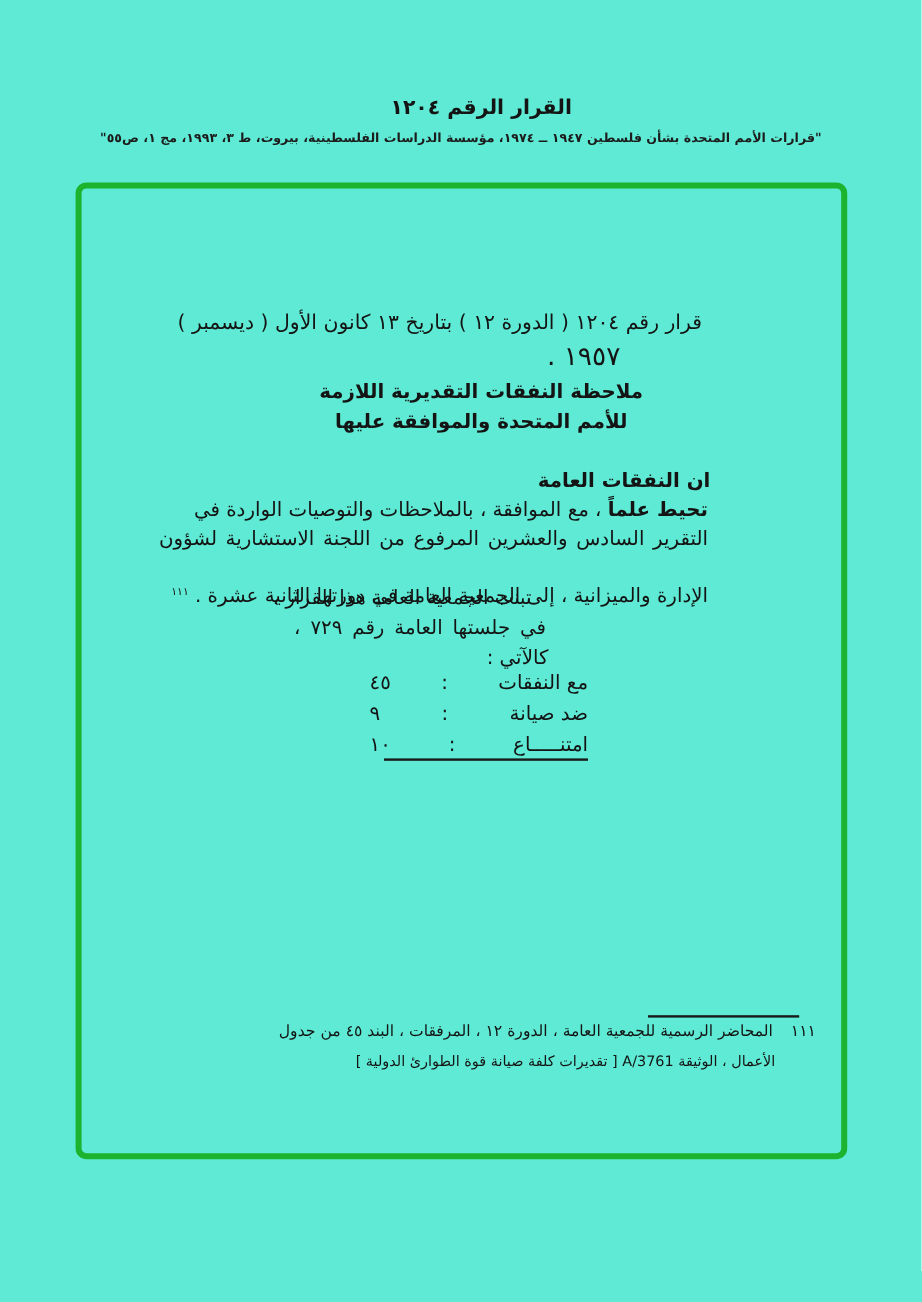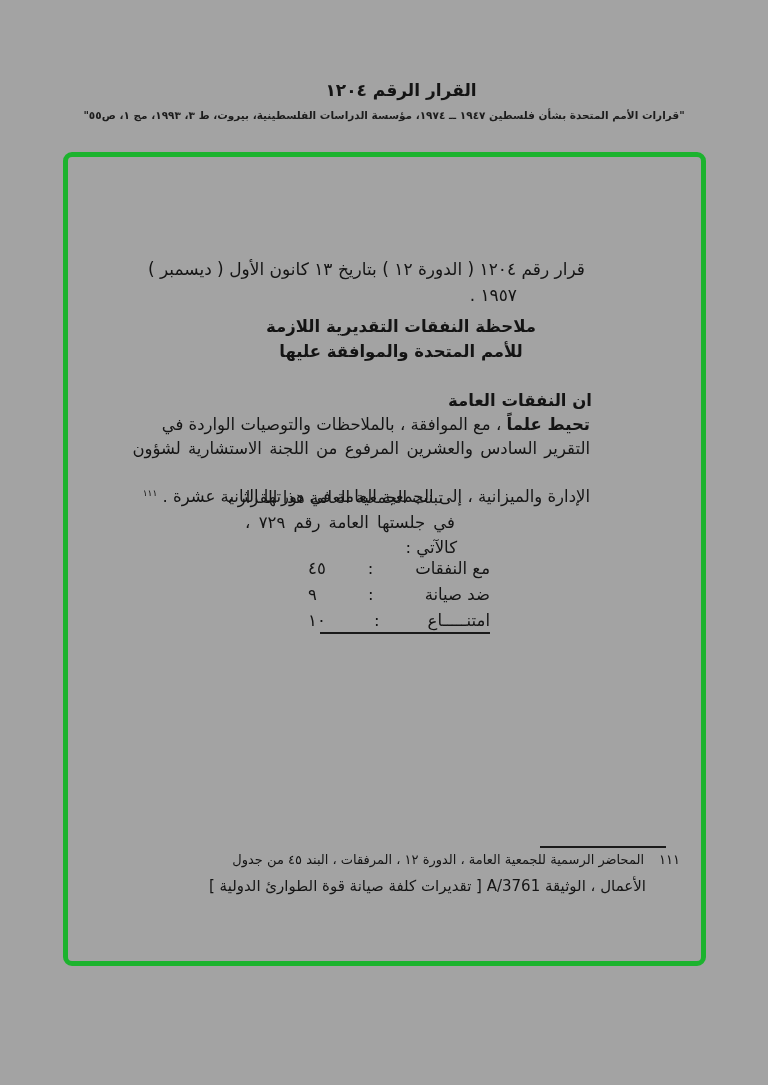--- a/index.html
+++ b/index.html
@@ -1,20 +1,20 @@
 <!DOCTYPE html>
 <html lang="ar"><head>
 <meta charset="utf-8">
 <style>
   * { margin:0; padding:0; box-sizing:border-box; }
   html,body { background:#ffffff; }
   .page {
     position:relative;
     width:768px; height:1085px;
-    background:#a3a3a3;
+    background:#5eead4;
     font-family:"DejaVu Sans", sans-serif;
     color:#141414;
     overflow:hidden;
   }
   .abs { position:absolute; }
   .rtl { direction:rtl; unicode-bidi:embed; }
   .doc-title {
     top:80px; left:34px; width:734px;
     text-align:center;
     font-size:17px; font-weight:bold;
@@ -27,21 +27,21 @@
     color:#1c1c1c;
   }
   .green-box {
     left:63px; top:152px;
     width:643px; height:814px;
     border:5px solid #1cb32e;
     border-radius:9px;
     background:transparent;
   }
   .date-line1 { top:259px; right:183px; font-size:17px; }
-  .date-line2 { top:285px; right:251px; font-size:17px; }
+  .date-line2 { top:285px; right:251px; font-size:22px; }
   .headings {
     top:314px; left:34px; width:734px;
     text-align:center;
     font-weight:bold; font-size:16.5px;
     line-height:25px;
   }
   .assembly-intro { top:391px; right:176px; font-size:16.5px; font-weight:bold; }
   .body-l1 { top:415px; right:178px; font-size:16.5px; }
   .body-l2 { top:439px; right:178px; font-size:16.5px; word-spacing:2px; }
   .body-l3 { top:487px; right:178px; font-size:16.5px; }
@@ -58,21 +58,21 @@
   .vote-row-2 { top:585px; }
   .vote-row-3 { top:611px; }
   .tally-rule { top:632px; left:320px; width:170px; height:2px; background:#1a1a1a; }
   .footnote-rule { top:846px; left:540px; width:126px; height:2px; background:#1a1a1a; }
   .footnote-l1 {
     top:852px; right:88px;
     display:flex; flex-direction:row; gap:15px;
     font-size:13px;
     direction:rtl;
   }
-  .footnote-l2 { top:877px; right:122px; font-size:15px; }
+  .footnote-l2 { top:877px; right:122px; font-size:12px; }
   .bold { font-weight:bold; }
 </style>
 </head>
 <body>
 
 <div class="page">
 
   <div class="abs rtl doc-title">القرار الرقم ١٢٠٤</div>
 
   <div class="abs rtl doc-source">"قرارات الأمم المتحدة بشأن فلسطين ١٩٤٧ ــ ١٩٧٤، مؤسسة الدراسات الفلسطينية، بيروت، ط ٣، ١٩٩٣، مج ١، ص٥٥"</div>

